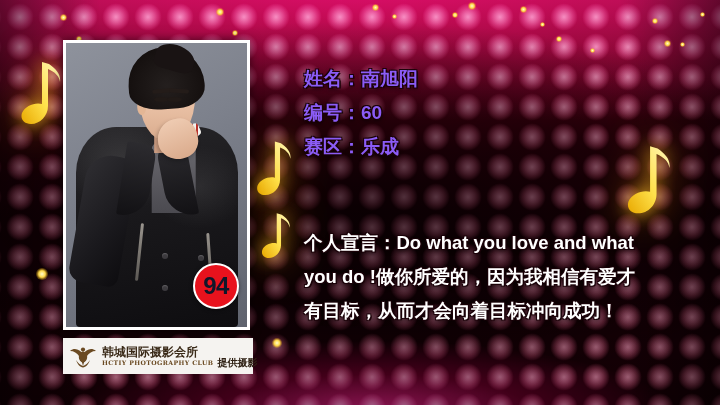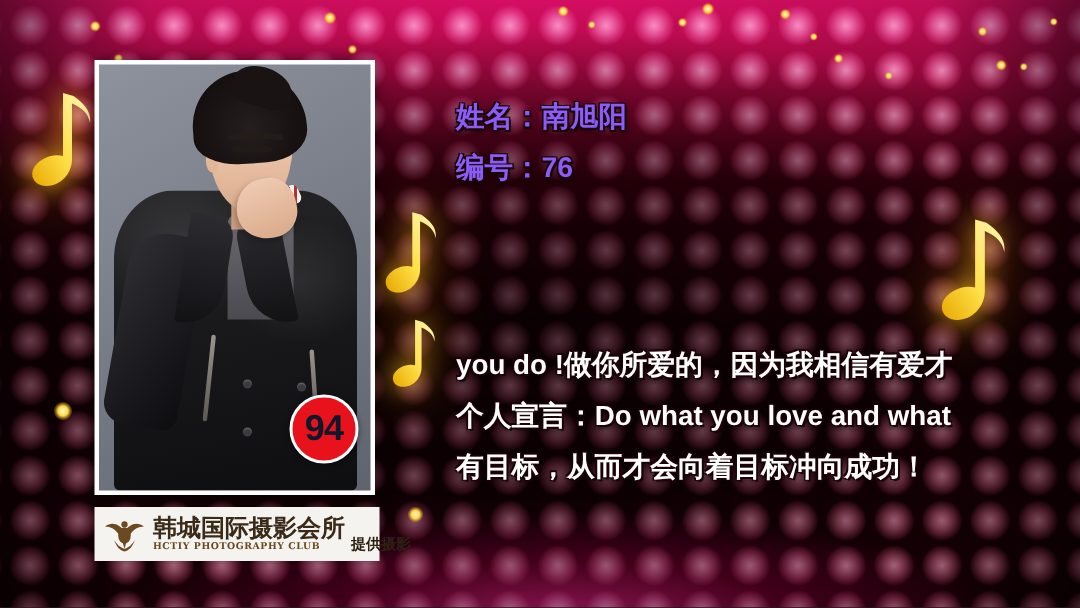--- a/index.html
+++ b/index.html
@@ -260,21 +260,21 @@
     display: flex;
     align-items: center;
     gap: 4px;
     padding: 0 5px;
     box-sizing: border-box;
   }
   #wm-crest { flex: 0 0 auto; }
   .wm-text { display: flex; flex-direction: column; line-height: 1; }
   .wm-cn {
     font-family: "DejaVu Serif", "Liberation Serif", serif;
-    font-size: 16px;
+    font-size: 12px;
     font-weight: bold;
     color: #3a2a18;
     letter-spacing: 0px;
     white-space: nowrap;
   }
   .wm-en {
     font-family: "DejaVu Serif", "Liberation Serif", serif;
     font-size: 6.2px;
     font-weight: bold;
     color: #6b4a22;
@@ -426,22 +426,23 @@
     </svg>
     <div class="wm-text">
       <div class="wm-cn">韩城国际摄影会所</div>
       <div class="wm-en">HCTIY PHOTOGRAPHY CLUB</div>
     </div>
     <div class="wm-tag">提供摄影</div>
   </div>
 
   <div id="info">
     <div class="info-line">姓名：南旭阳</div>
-    <div class="info-line">编号：76</div>
+    <div class="info-line">编号：60</div>
+    <div class="info-line">赛区：乐成</div>
   </div>
 
   <div id="declaration">
+    <div class="decl-line">个人宣言：Do what you love and what</div>
     <div class="decl-line">you do !做你所爱的，因为我相信有爱才</div>
-    <div class="decl-line">个人宣言：Do what you love and what</div>
     <div class="decl-line">有目标，从而才会向着目标冲向成功！</div>
   </div>
 
 </div>
 
 </body></html>

